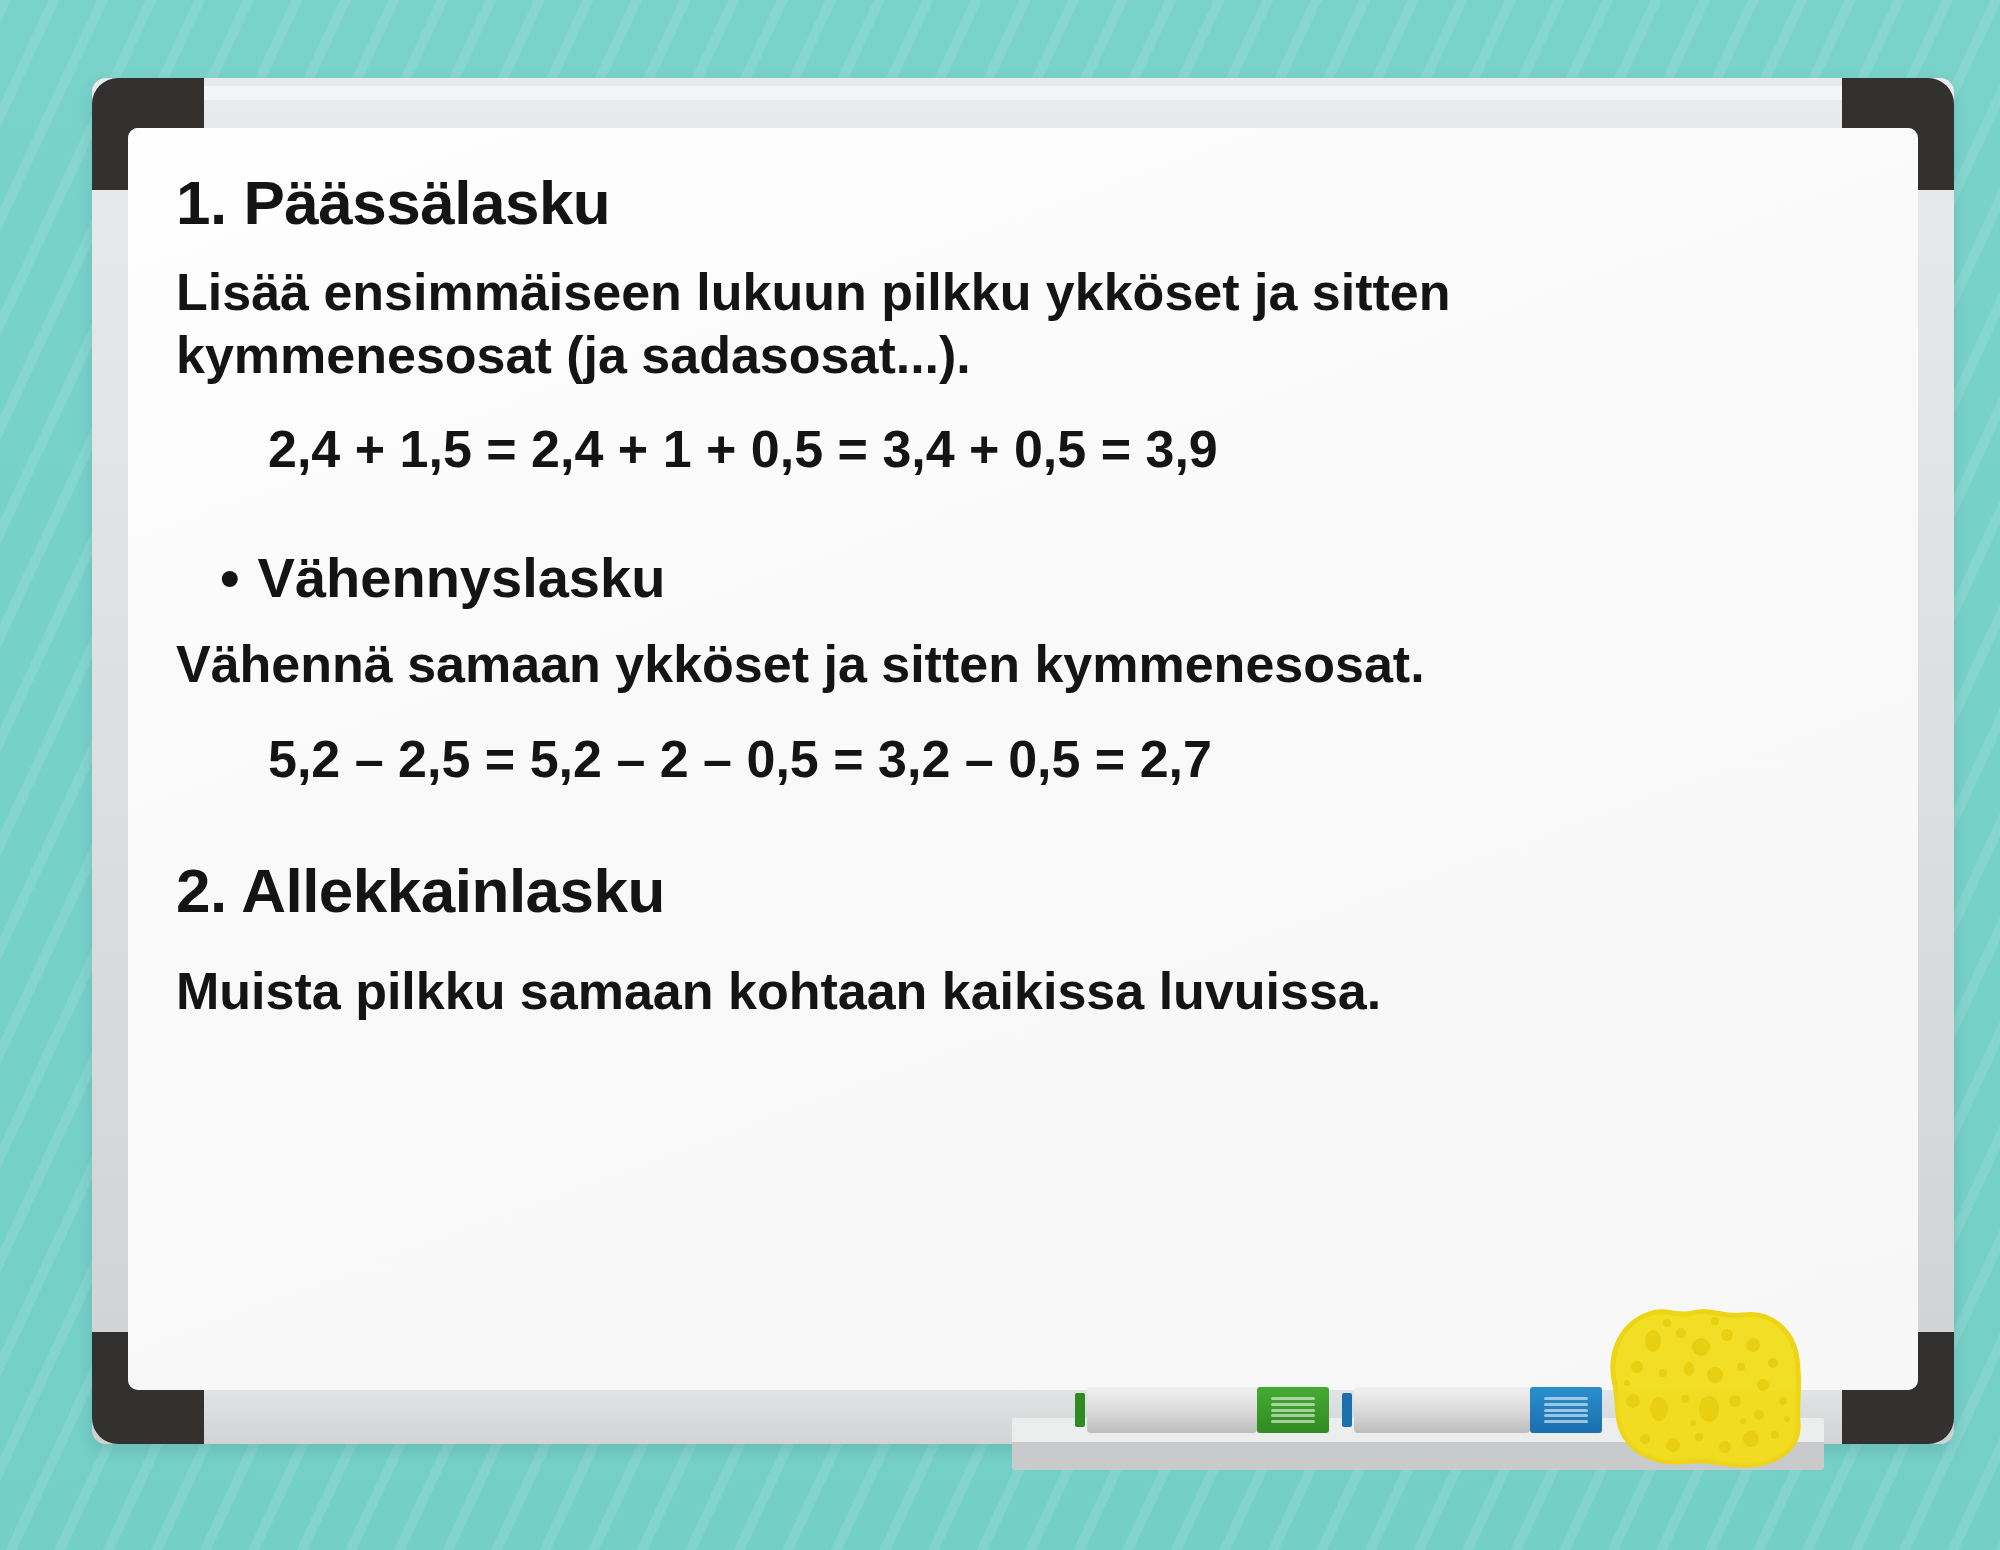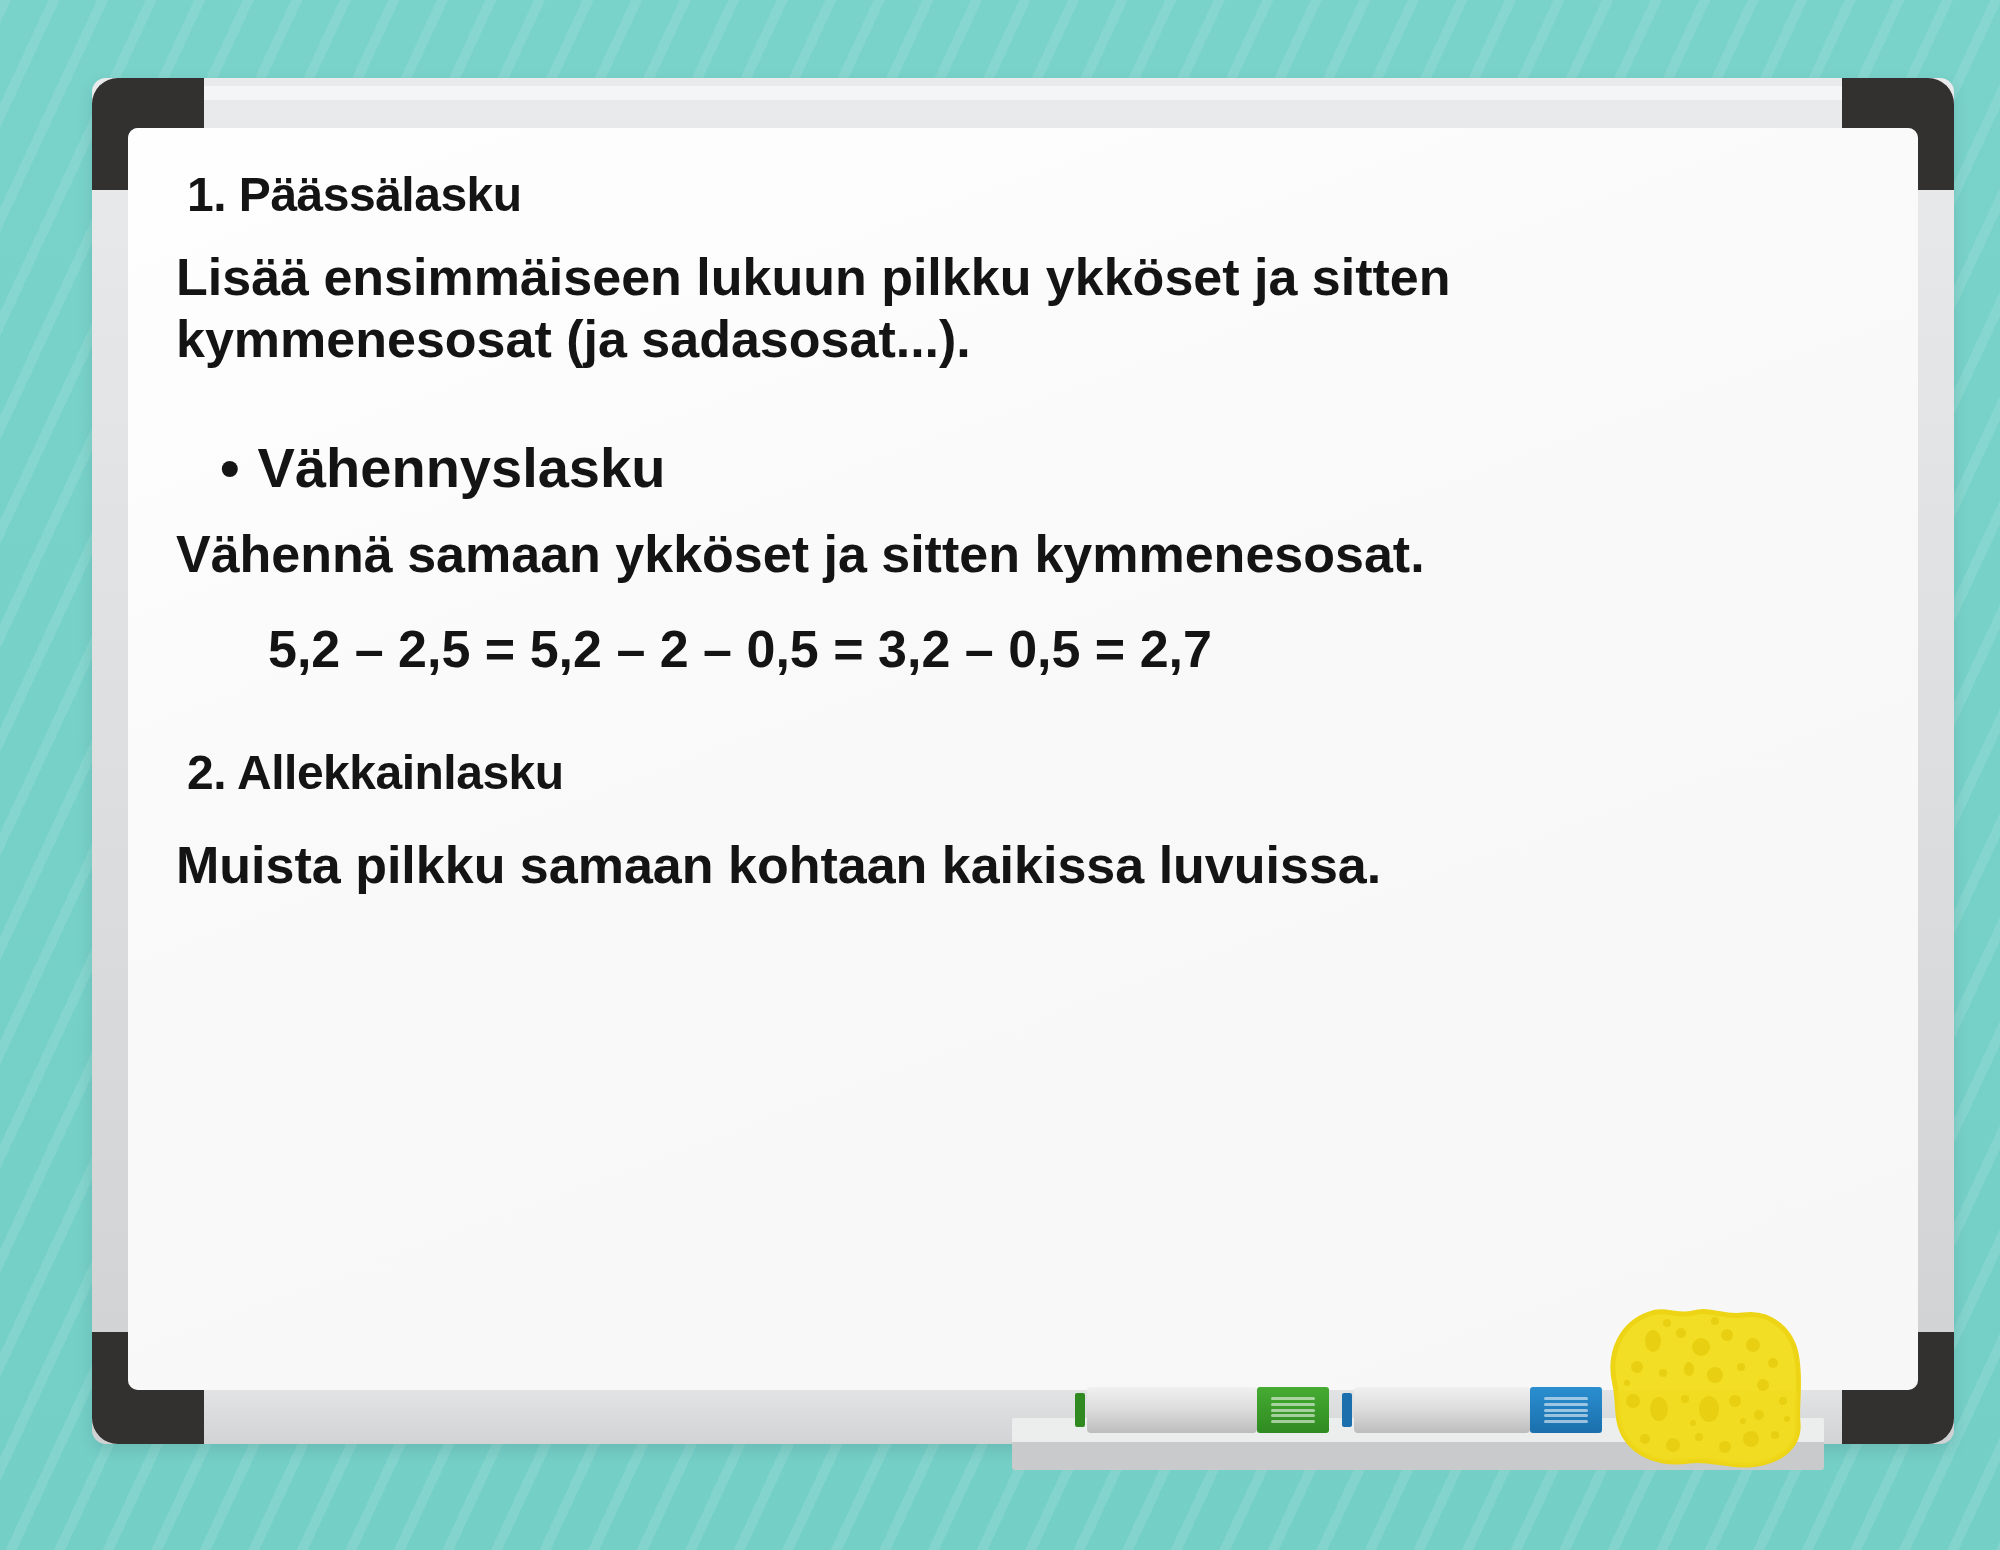--- a/index.html
+++ b/index.html
@@ -64,25 +64,25 @@
     pointer-events:none;
   }
   #board-content{
     position:relative;z-index:2;
     padding:36px 44px 0 48px;
     color:#141414;
   }
   
   .heading{
     font-weight:700;
-    font-size:48px;
+    font-size:62px;
     line-height:1.12;
     letter-spacing:-0.5px;
     font-stretch:condensed;
-    margin:11px;
+    margin:0;
   }
   #heading-1{margin-top:4px;}
   .bullet-line{
     font-weight:700;
     font-size:56px;
     line-height:1.12;
     margin:34px 0 0 44px;
     font-stretch:condensed;
     white-space:nowrap;
   }
@@ -173,20 +173,21 @@
 
   <div id="board-surface">
     <div id="board-content">
 
       <p class="heading" id="heading-1">1. Päässälasku</p>
 
 
       <p class="body-line">Lisää ensimmäiseen lukuun pilkku ykköset ja sitten</p>
       <p class="body-line" style="margin-top:0">kymmenesosat (ja sadasosat...).</p>
 
+      <p class="equation">2,4 + 1,5 = 2,4 + 1 + 0,5 = 3,4 + 0,5 = 3,9</p>
 
       <p class="bullet-line" style="margin-top:66px">
         <span class="bullet-dot">•</span><span>Vähennyslasku</span>
       </p>
 
       <p class="body-line">Vähennä samaan ykköset ja sitten kymmenesosat.</p>
 
       <p class="equation" style="margin-top:32px">5,2 – 2,5 = 5,2 – 2 – 0,5 = 3,2 – 0,5 = 2,7</p>
 
       <p class="heading" id="heading-2">2. Allekkainlasku</p>

